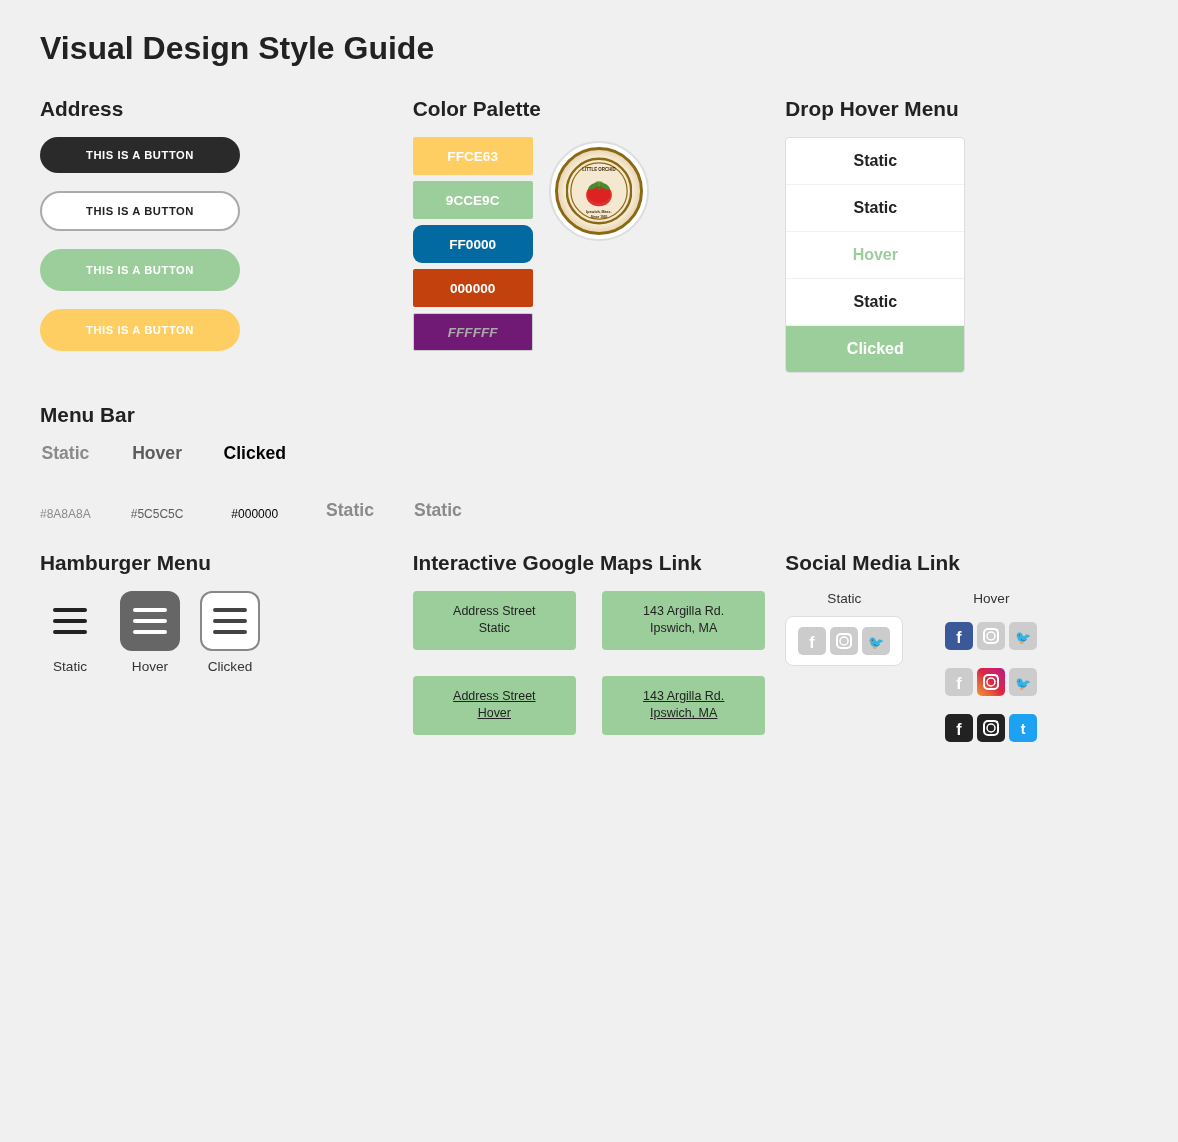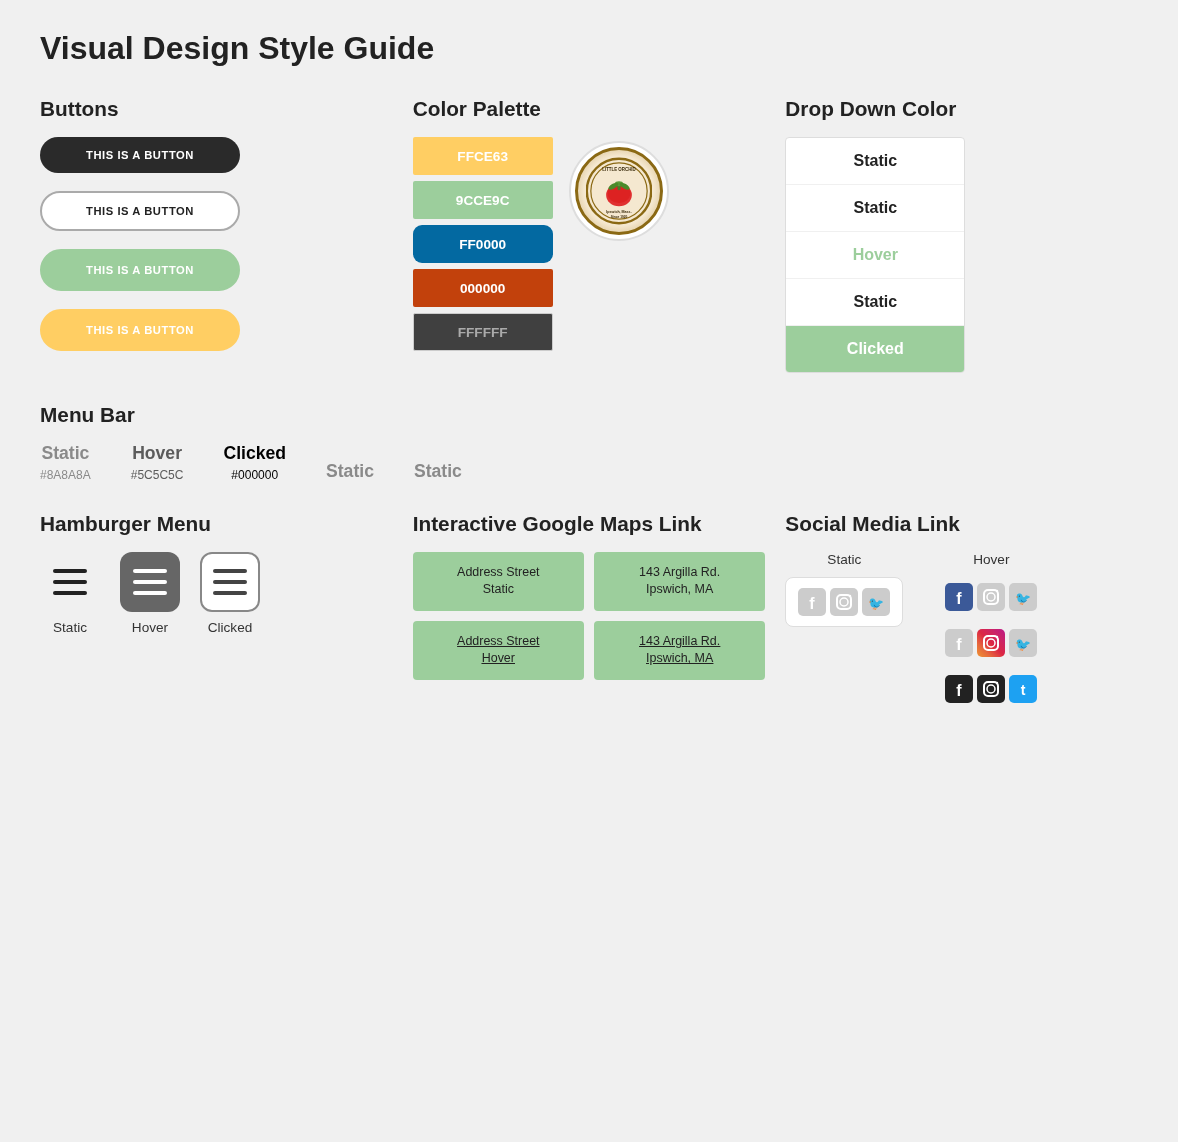--- a/index.html
+++ b/index.html
@@ -36,21 +36,21 @@
     }
     .btn-dark { background: #2a2a2a; color: #fff; }
     .btn-outline { background: #fff; color: #222; border: 2px solid #aaa; }
     .btn-green { background: #9CCE9C; color: #fff; border: 3px solid #9CCE9C; }
     .btn-yellow { background: #FFCE63; color: #fff; border: 3px solid #FFCE63; }
 
     
     .palette-section {}
     .palette-grid { display: flex; flex-direction: column; gap: 6px; }
     .color-swatch {
-      width: 140px;
+      width: 120px;
       height: 38px;
       display: flex;
       align-items: center;
       justify-content: center;
       font-size: 0.85rem;
       font-weight: 600;
       color: #fff;
       border-radius: 2px;
     }
     .swatch-white { color: #aaa; border: 1px solid #ccc; }
@@ -108,21 +108,21 @@
     
     .menu-bar-section { grid-column: 1 / 4; }
     .menu-bar-items {
       display: flex;
       flex-direction: row;
       gap: 40px;
       align-items: flex-end;
     }
     .menu-item { display: flex; flex-direction: column; align-items: center; gap: 4px; }
     .menu-label { font-size: 1.1rem; font-weight: 600; }
-    .menu-sub { font-size: 0.75rem; color: #555; }
+    .menu-sub { font-size: 0.75rem; color: #555; margin-top: 39px; }
     .menu-static { color: #8A8A8A; }
     .menu-hover { color: #5C5C5C; }
     .menu-clicked { color: #000000; font-weight: 800; }
 
     
     .hamburger-section {}
     .hamburger-group { display: flex; flex-direction: row; gap: 20px; align-items: flex-end; }
     .hamburger-item { display: flex; flex-direction: column; align-items: center; gap: 8px; }
     .hamburger-icon {
       width: 60px;
@@ -143,21 +143,21 @@
       height: 4px;
       border-radius: 3px;
       background: #222;
     }
     .hb-hover .hb-line { background: #fff; }
     .hb-clicked .hb-line { background: #444; }
     .hb-label { font-size: 0.85rem; color: #333; }
 
     
     .maps-section {}
-    .maps-grid { display: grid; grid-template-columns: 1fr 1fr; gap: 10px; }
+    .maps-grid { display: grid; grid-template-columns: 1fr 1fr; gap: 26px; }
     .map-btn {
       background: #9CCE9C;
       border: none;
       border-radius: 4px;
       padding: 12px 14px;
       font-size: 0.78rem;
       color: #222;
       text-align: center;
       cursor: pointer;
       line-height: 1.4;
@@ -202,21 +202,21 @@
     }
   </style>
 </head>
 <body>
 
 <h1>Visual Design Style Guide</h1>
 
 <div class="main-grid">
 
   <div class="buttons-section">
-    <h2>Buttons</h2>
+    <h2>Address</h2>
     <div class="btn-group">
       <button class="btn btn-dark">THIS IS A BUTTON</button>
       <button class="btn btn-outline">THIS IS A BUTTON</button>
       <button class="btn btn-green">THIS IS A BUTTON</button>
       <button class="btn btn-yellow">THIS IS A BUTTON</button>
     </div>
   </div>
 
   <div class="palette-section">
     <h2>Color Palette</h2>
@@ -227,21 +227,21 @@
         </div>
         <div class="color-swatch" style="background:#9CCE9C;">
           <span>9CCE9C</span>
         </div>
         <div class="color-swatch" style="background:#0369a1;border-radius:9px;">
           <span>FF0000</span>
         </div>
         <div class="color-swatch" style="background:#c2410c;align-items:center;">
           <span>000000</span>
         </div>
-        <div class="color-swatch swatch-white" style="background:#404040;">
+        <div class="color-swatch swatch-white" style="background:#701a75;font-style:italic;">
           <span>FFFFFF</span>
         </div>
       </div>
       <div class="logo-circle">
         <div class="logo-inner">
 
           <svg width="82" height="82" viewBox="0 0 82 82">
             <circle cx="41" cy="41" r="40" fill="#f5e8d0" stroke="#8b6914" stroke-width="3"></circle>
             <circle cx="41" cy="41" r="35" fill="none" stroke="#8b6914" stroke-width="1.5"></circle>
 
@@ -258,21 +258,21 @@
 
             <text x="41" y="68" text-anchor="middle" font-size="4.5" font-weight="600" fill="#3a2a0a" font-family="Arial">Ipswich, Mass.</text>
             <text x="41" y="74" text-anchor="middle" font-size="4" fill="#3a2a0a" font-family="Arial">Since 1920</text>
           </svg>
         </div>
       </div>
     </div>
   </div>
 
   <div class="dropdown-section">
-    <h2>Drop Down Color</h2>
+    <h2>Drop Hover Menu</h2>
     <div class="dropdown-box">
       <div class="dd-item">Static</div>
       <div class="dd-item">Static</div>
       <div class="dd-item dd-hover">Hover</div>
       <div class="dd-item">Static</div>
       <div class="dd-item dd-clicked">Clicked</div>
     </div>
   </div>
 
   <div class="menu-bar-section" style="grid-column: 1/4;">

